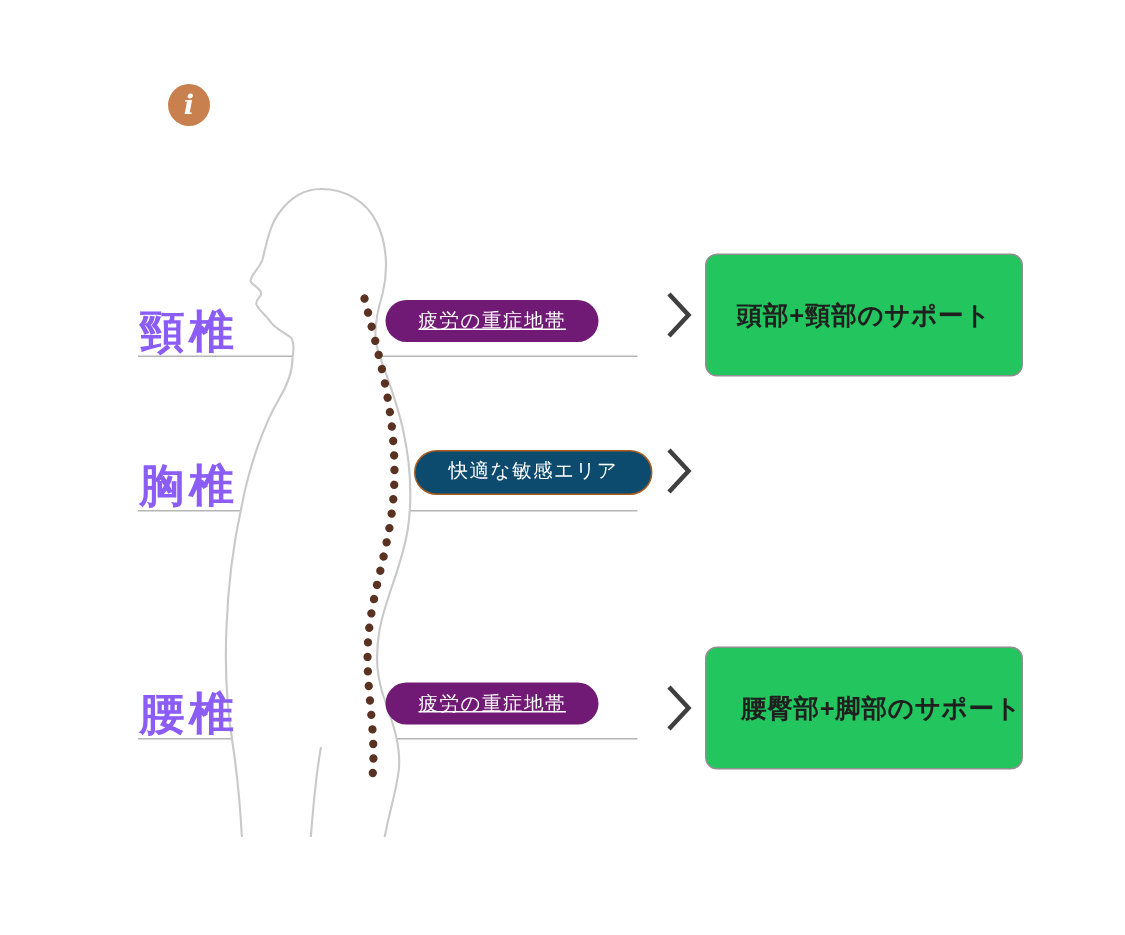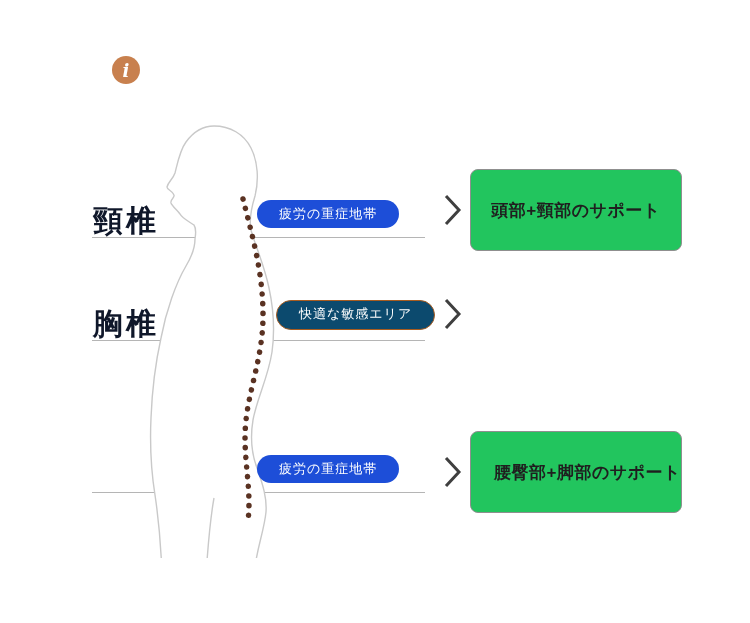--- a/index.html
+++ b/index.html
@@ -18,30 +18,30 @@
     letter-spacing:1.5px;z-index:4;
   }
   
   .hline{position:absolute;height:1px;background:#b5b5b5;z-index:0;}
   #line-1{left:92px;top:237px;width:333px;}
   #line-2{left:92px;top:340px;width:333px;}
   #line-3{left:92px;top:492px;width:333px;}
   
   .body-clip{position:absolute;left:0;top:0;width:750px;height:558px;overflow:hidden;z-index:1;}
   
-  .v-label{position:absolute;font-size:30px;font-weight:700;color:#0f172a;letter-spacing:3px;z-index:2;}
+  .v-label{position:absolute;font-size:30px;font-weight:700;color:#8b5cf6;letter-spacing:3px;z-index:2;}
   #vert-1{left:93px;top:201px;}
   #vert-2{left:93px;top:304px;font-family:Liberation Serif, serif;}
   #vert-3{left:93px;top:456px;}
   
   .pill{
     position:absolute;height:28px;line-height:28px;border-radius:15px;color:#ffffff;
     font-size:13px;letter-spacing:1px;padding:0 22px;z-index:3;white-space:nowrap;
   }
-  .pill.brown{background:#1d4ed8;}
+  .pill.brown{background:#701a75;text-decoration:underline;}
   .pill.orange{background:#0c4a6e;border:1px solid #a85c20;line-height:26px;}
   #pill-1{left:257px;top:200px;}
   #pill-2{left:276px;top:300px;}
   #pill-3{left:257px;top:455px;}
   
   .chev{position:absolute;z-index:2;}
   #chev-1{left:443px;top:194px;}
   #chev-2{left:443px;top:298px;}
   #chev-3{left:443px;top:456px;}
   
@@ -93,20 +93,21 @@
       <path d="M 206 575 C 208 545 210 520 214 498" fill="none" stroke="#c9c9c9" stroke-width="1.4"></path>
       <path d="M 243 199
            C 252 235 263 272 263 315
            C 263 356 250 385 246 420
            C 242 456 252 486 248 521" fill="none" stroke="#5a3222" stroke-width="5.5" stroke-linecap="round" stroke-dasharray="0.1 9.6"></path>
     </svg>
   </div>
 
   <div class="v-label" id="vert-1">頸椎</div>
   <div class="v-label" id="vert-2">胸椎</div>
+  <div class="v-label" id="vert-3">腰椎</div>
 
   <div class="pill brown" id="pill-1">疲労の重症地帯</div>
   <div class="pill orange" id="pill-2">快適な敏感エリア</div>
   <div class="pill brown" id="pill-3">疲労の重症地帯</div>
 
   <svg class="chev" id="chev-1" width="20" height="32">
     <polyline points="3,2 16,16 3,30" fill="none" stroke="#3f3f3f" stroke-width="3"></polyline>
   </svg>
   <svg class="chev" id="chev-2" width="20" height="32">
     <polyline points="3,2 16,16 3,30" fill="none" stroke="#3f3f3f" stroke-width="3"></polyline>

